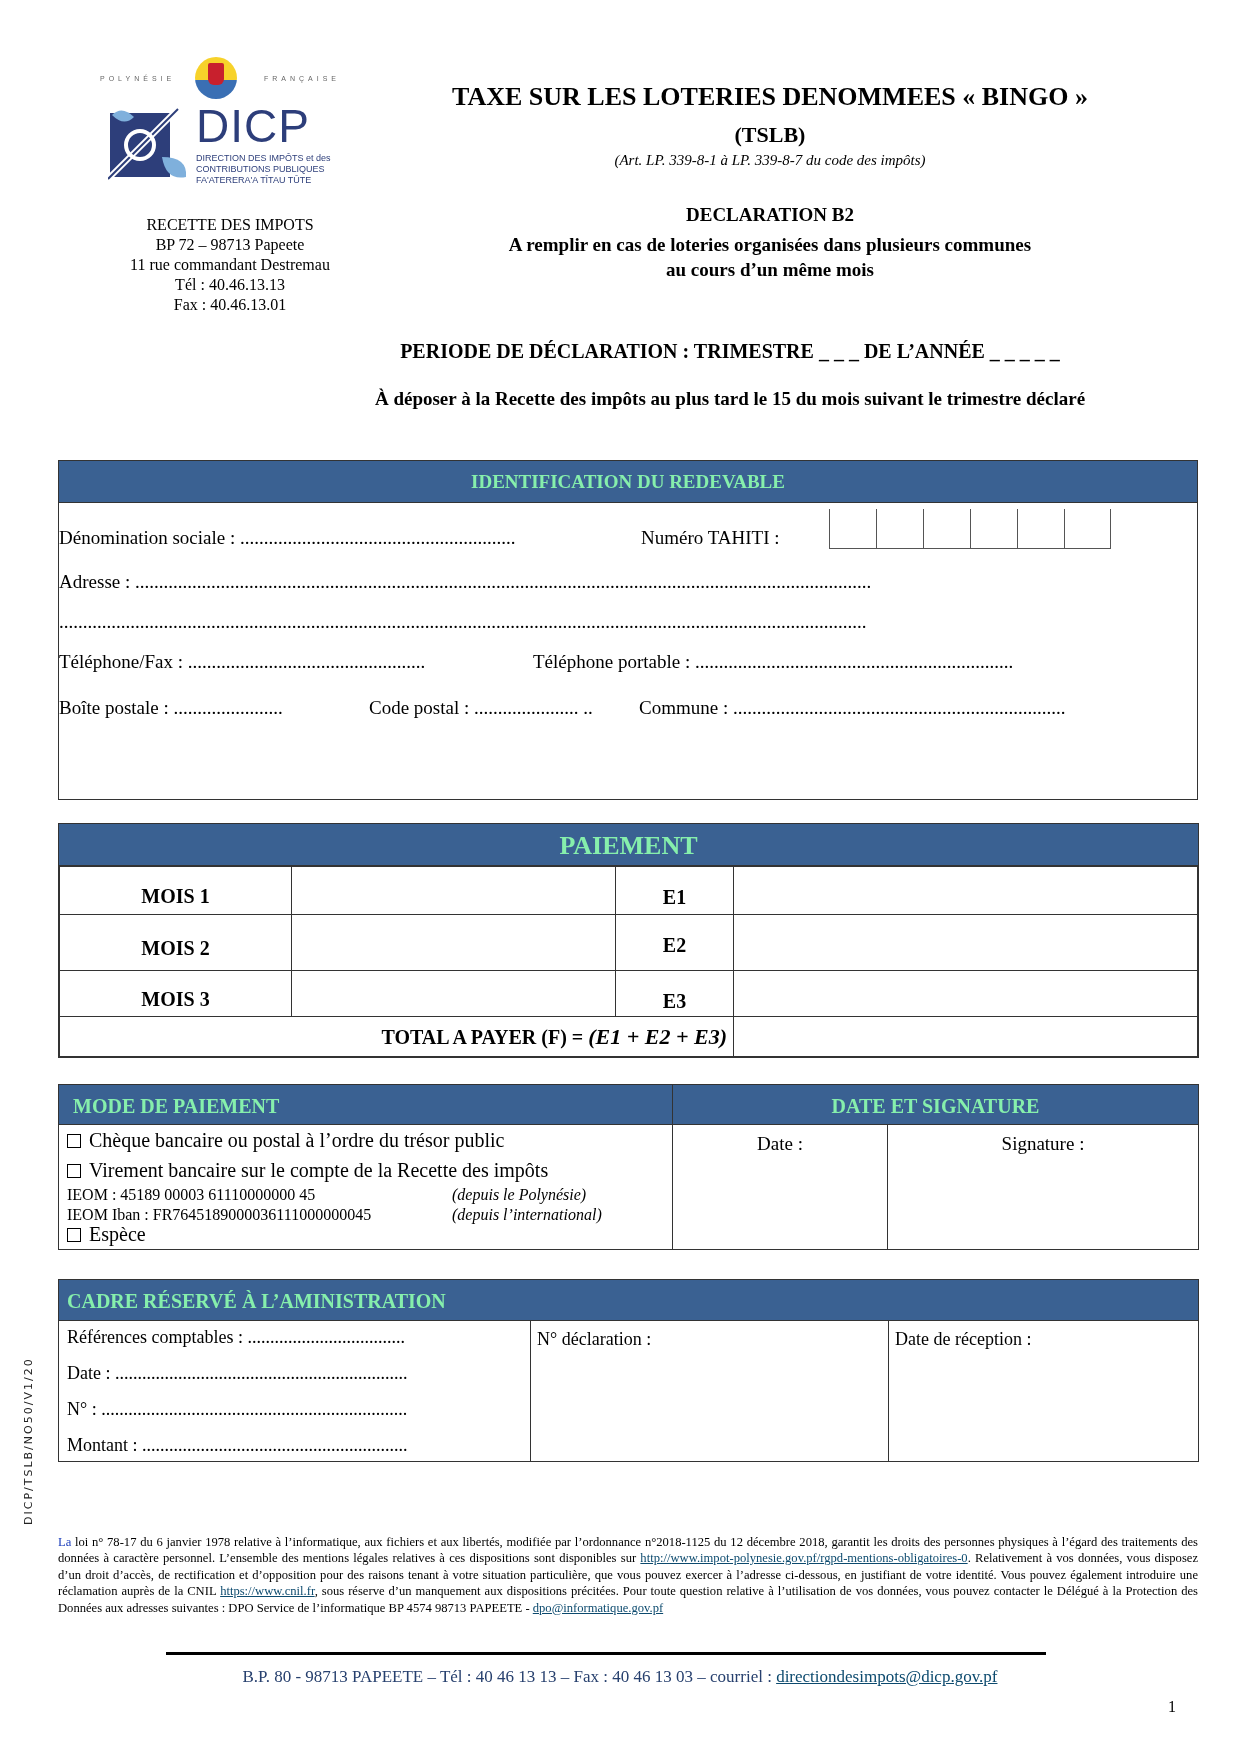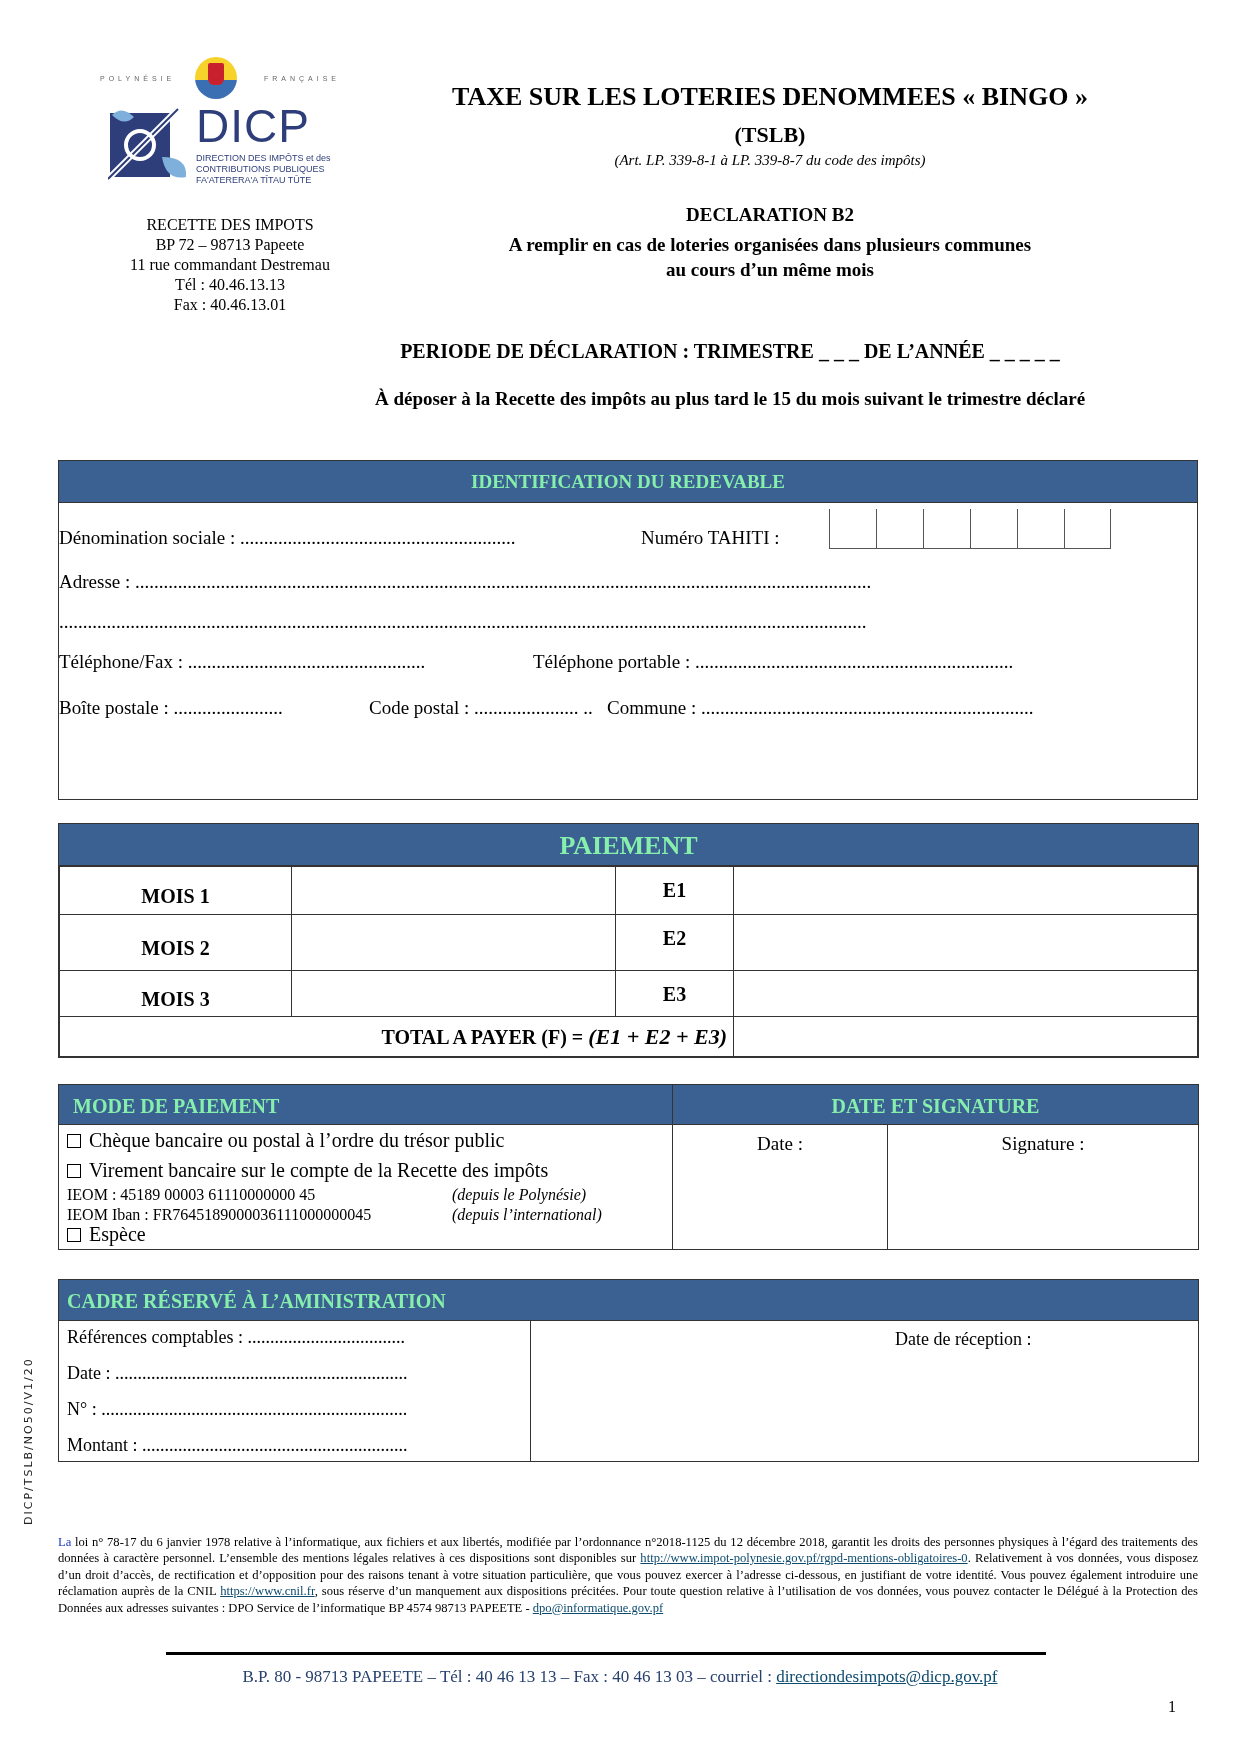--- a/index.html
+++ b/index.html
@@ -38,21 +38,21 @@
   .tahiti-boxes { position: absolute; left: 770px; top: 48px; display: flex; height: 40px; border-bottom: 1px solid #555; }
   .tahiti-boxes span { width: 47px; height: 40px; border-left: 1px solid #555; }
   .tahiti-boxes span:last-child { border-right: 1px solid #555; }
 
   
   .paie { left: 58px; top: 823px; width: 1141px; }
   .paie .band { height: 42px; line-height: 44px; text-align: center; font-size: 26px; }
   .paie table { border-collapse: collapse; width: 100%; }
   .paie td { border: 1px solid #333; font-weight: bold; font-size: 20px; }
   .paie td.mois { width: 232px; text-align: center; padding-top: 12px; }
-  .paie td.e { width: 118px; text-align: center; vertical-align: top; padding-top: 12px; }
+  .paie td.e { width: 118px; text-align: center; vertical-align: top; padding-top: 19px; }
   .paie td.blank { width: 324px; }
   .total { font-size: 27px; text-align: right; padding-right: 6px; margin-top: 24px; }
   .total i { font-size: 22px; }
 
   
   .mode { left: 58px; top: 1084px; width: 1141px; height: 166px; }
   .mode-l { position: absolute; left: 0; top: 0; width: 614px; height: 164px; border-right: 1px solid #333; }
   .mode-r { position: absolute; left: 614px; top: 0; width: 525px; height: 164px; }
   .mode .band { height: 40px; line-height: 42px; font-size: 20px; }
   .mode-l .band { padding-left: 14px; }
@@ -138,21 +138,21 @@
     <span></span>
     <span></span>
     <span></span>
   </div>
   <div class="row" style="top:110px;">Adresse : ...........................................................................................................................................................</div>
   <div class="row" style="top:150px;">..........................................................................................................................................................................</div>
   <div class="row" style="top:190px;">Téléphone/Fax : ..................................................</div>
   <div class="row" style="left:474px;top:190px;">Téléphone portable : ...................................................................</div>
   <div class="row" style="top:236px;">Boîte postale : .......................</div>
   <div class="row" style="left:310px;top:236px;">Code postal : ...................... ..</div>
-  <div class="row" style="left:548px;top:236px;">Commune : ......................................................................</div>
+  <div class="row" style="left:580px;top:236px;">Commune : ......................................................................</div>
 </div>
 
 <div class="abs box paie">
   <div class="band">PAIEMENT</div>
   <table>
     <tbody>
         <tr style="height:48px;">
       <td class="mois">MOIS 1</td>
       <td class="blank"></td>
       <td class="e">E1</td>
@@ -195,20 +195,21 @@
 </div>
 
 <div class="abs box admin">
   <div class="band">CADRE RÉSERVÉ À L’AMINISTRATION</div>
   <div class="admin-c1">
     <div class="admin-line" style="top:6px;">Références comptables : ...................................</div>
     <div class="admin-line" style="top:42px;">Date : .................................................................</div>
     <div class="admin-line" style="top:78px;">N° : ....................................................................</div>
     <div class="admin-line" style="top:114px;">Montant : ...........................................................</div>
   </div>
+  <div class="admin-c2"><span>N° déclaration :</span></div>
   <div class="admin-c3"><span>Date de réception :</span></div>
 </div>
 
 <div class="abs sidecode">DICP/TSLB/NO50/V1/20</div>
 
 <div class="abs legal">
   <span class="lead">La</span><span> loi n° 78-17 du 6 janvier 1978 relative à l’informatique, aux fichiers et aux libertés, modifiée par l’ordonnance n°2018-1125 du 12 décembre 2018, garantit les droits des personnes physiques à l’égard des traitements des données à caractère personnel. L’ensemble des mentions légales relatives à ces dispositions sont disponibles sur </span><a>http://www.impot-polynesie.gov.pf/rgpd-mentions-obligatoires-0</a><span>. Relativement à vos données, vous disposez d’un droit d’accès, de rectification et d’opposition pour des raisons tenant à votre situation particulière, que vous pouvez exercer à l’adresse ci-dessous, en justifiant de votre identité. Vous pouvez également introduire une réclamation auprès de la CNIL </span><a>https://www.cnil.fr</a><span>,  sous réserve d’un manquement aux dispositions précitées.  Pour toute question relative à l’utilisation de vos données, vous pouvez contacter le Délégué à la Protection des Données aux adresses suivantes : DPO Service de l’informatique BP 4574 98713 PAPEETE - </span><a>dpo@informatique.gov.pf</a>
 </div>
 
 <div class="abs rule"></div>

